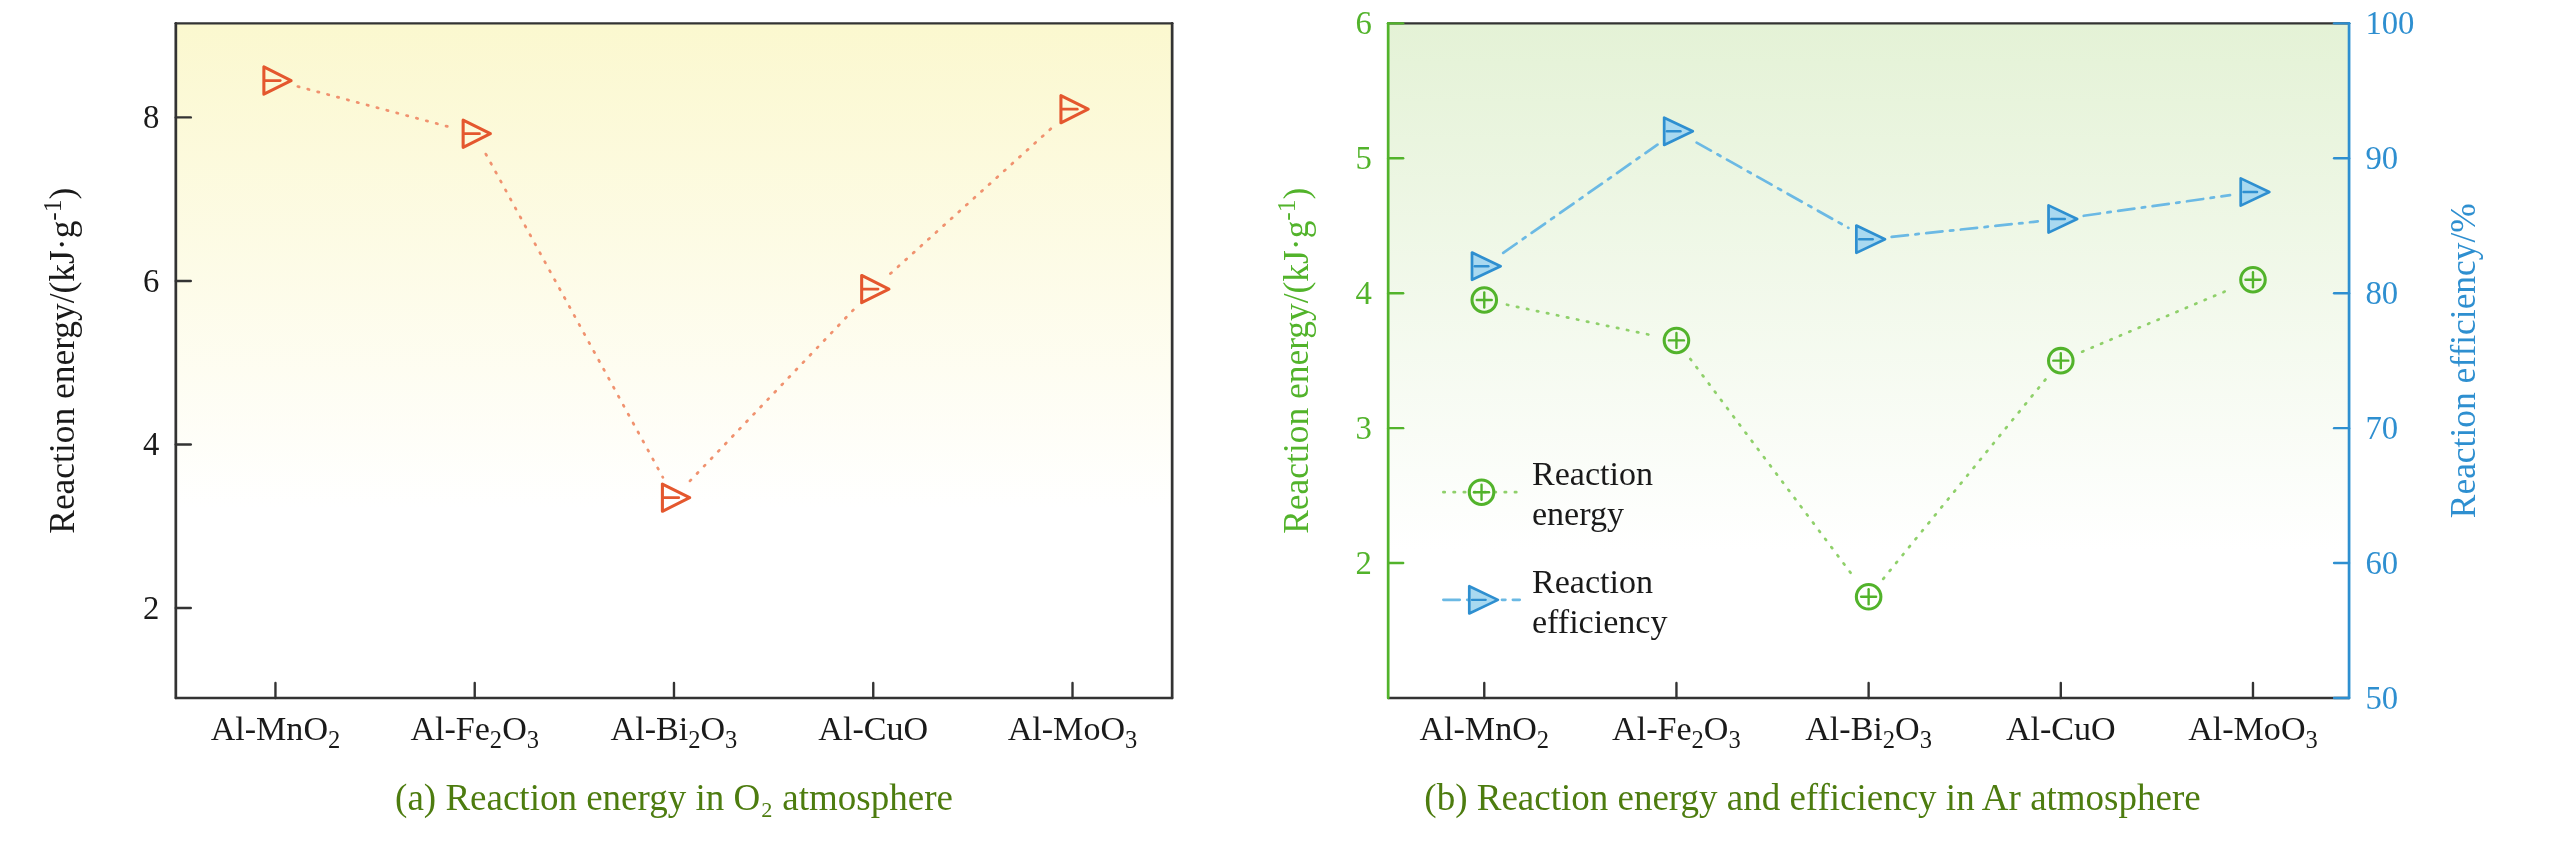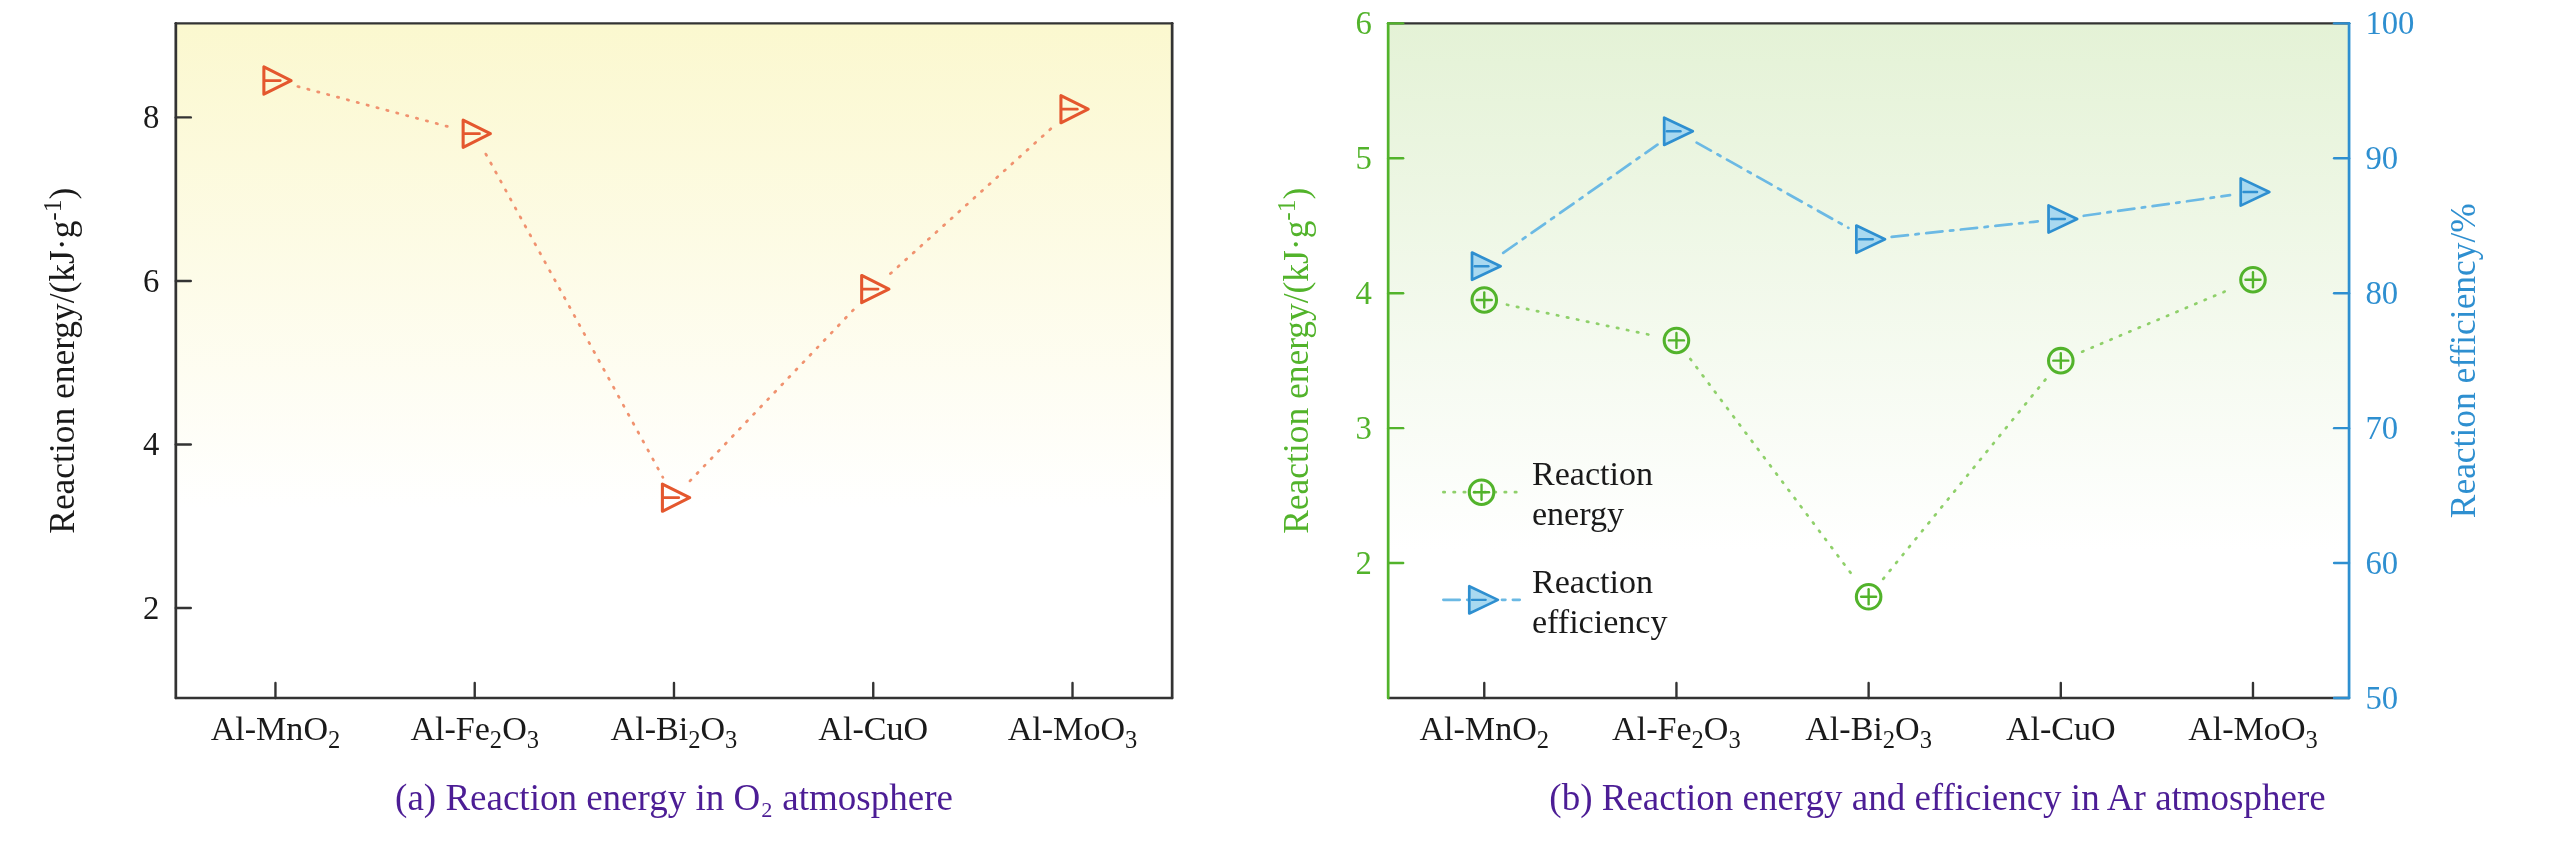--- a/index.html
+++ b/index.html
@@ -17,25 +17,25 @@
   svg { display: block; }
   svg text {
     font-family: "Liberation Serif", "DejaVu Serif", serif;
   }
   .caption {
     position: absolute;
     top: 777px;
     font-family: "Liberation Serif", "DejaVu Serif", serif;
     font-size: 37px;
     line-height: 41px;
-    color: #4c1d95;
+    color: #4d7c0f;
     text-align: center;
   }
   .caption-a { left: 176px;  width: 996px; }
-  .caption-b { left: 1457px; width: 961px; }
+  .caption-b { left: 1332px; width: 961px; }
 </style>
 </head>
 <body>
 
 <div class="stage">
   <svg id="figure-canvas" width="2576" height="844" viewBox="0 0 3780 1238" xmlns="http://www.w3.org/2000/svg">
       <defs>
         <linearGradient id="grad-a" x1="0" y1="0" x2="0" y2="1">
           <stop offset="0" stop-color="#fbf8cf"></stop>
           <stop offset="0.72" stop-color="#ffffff"></stop>

